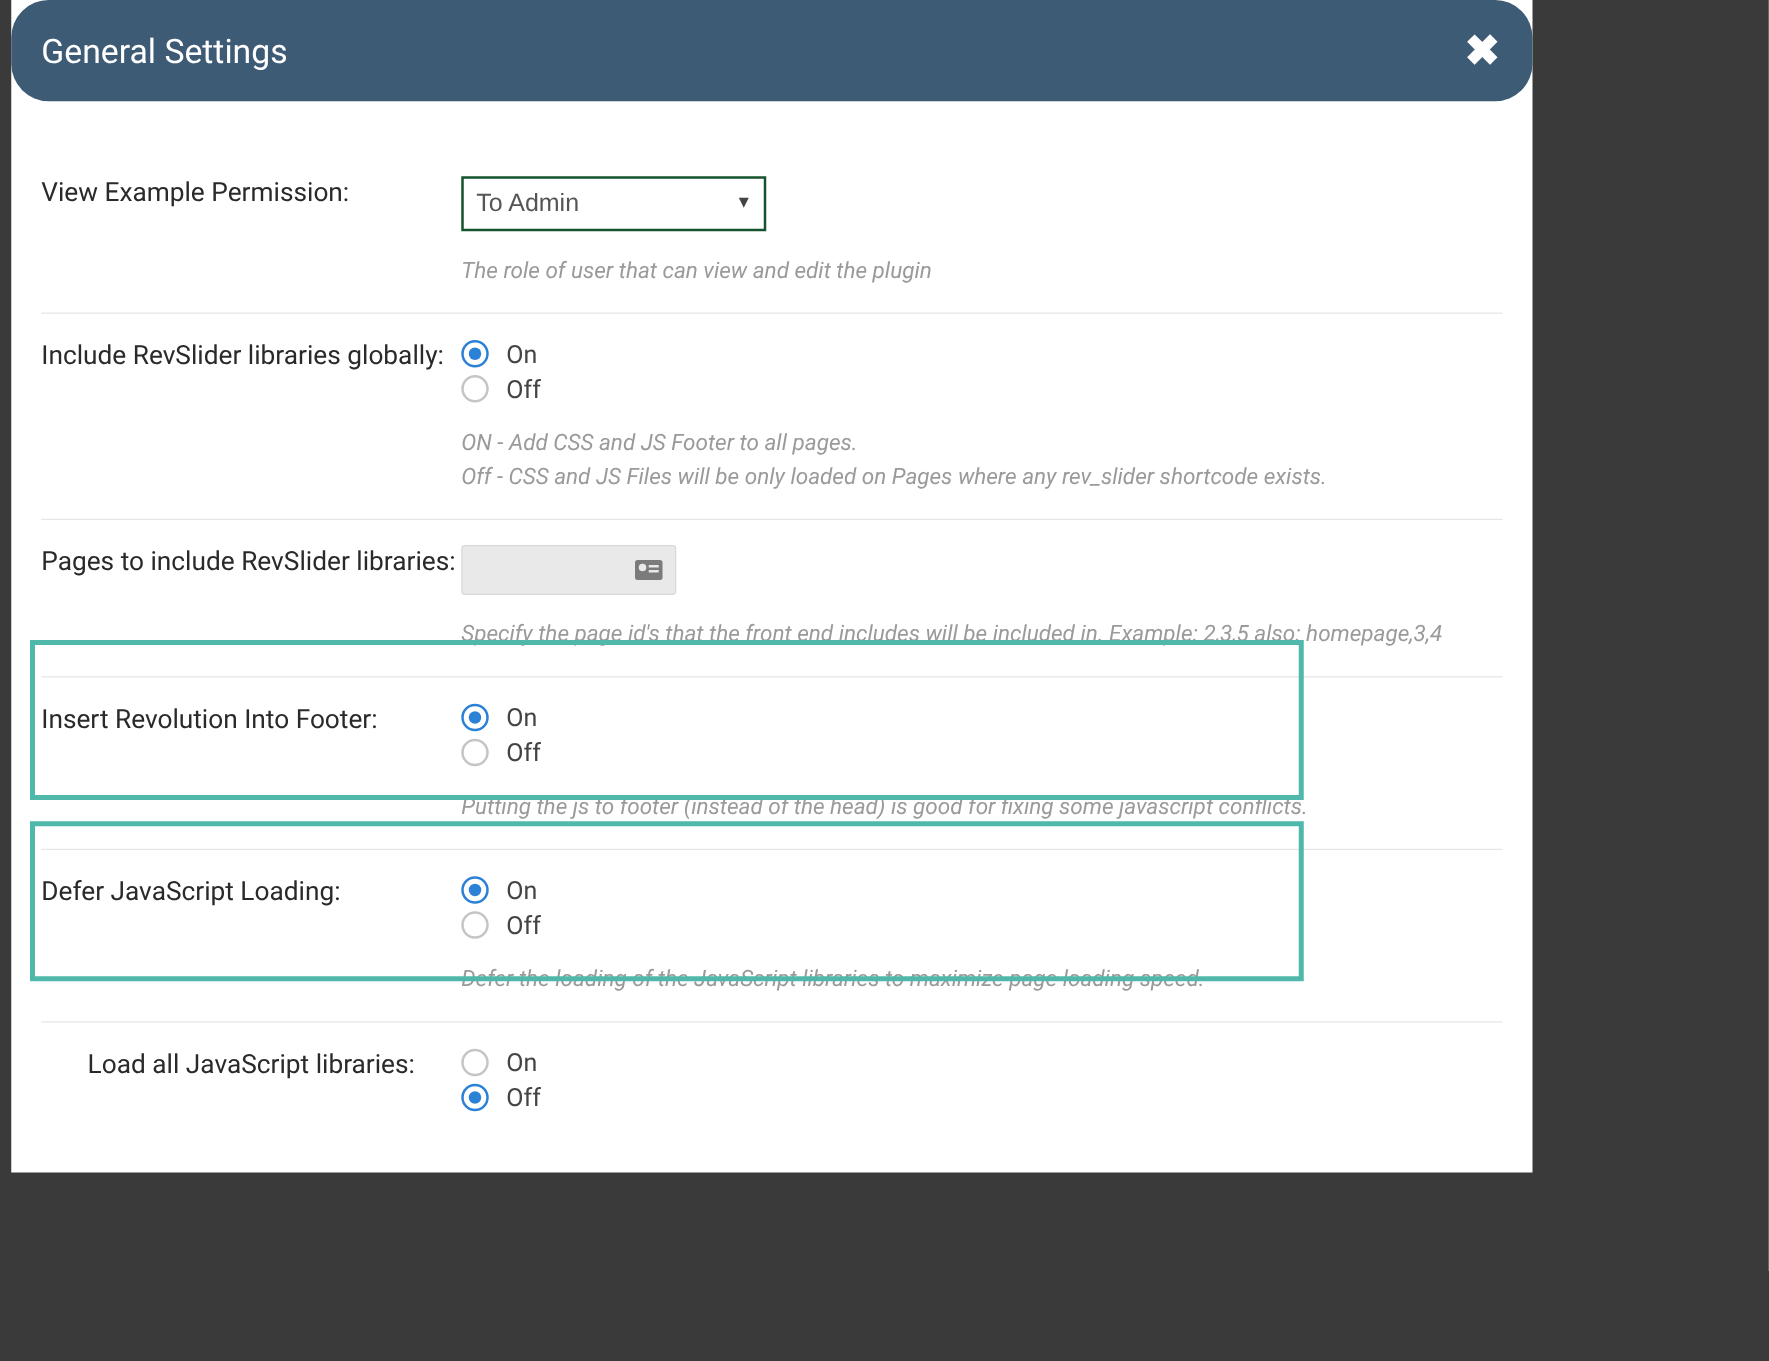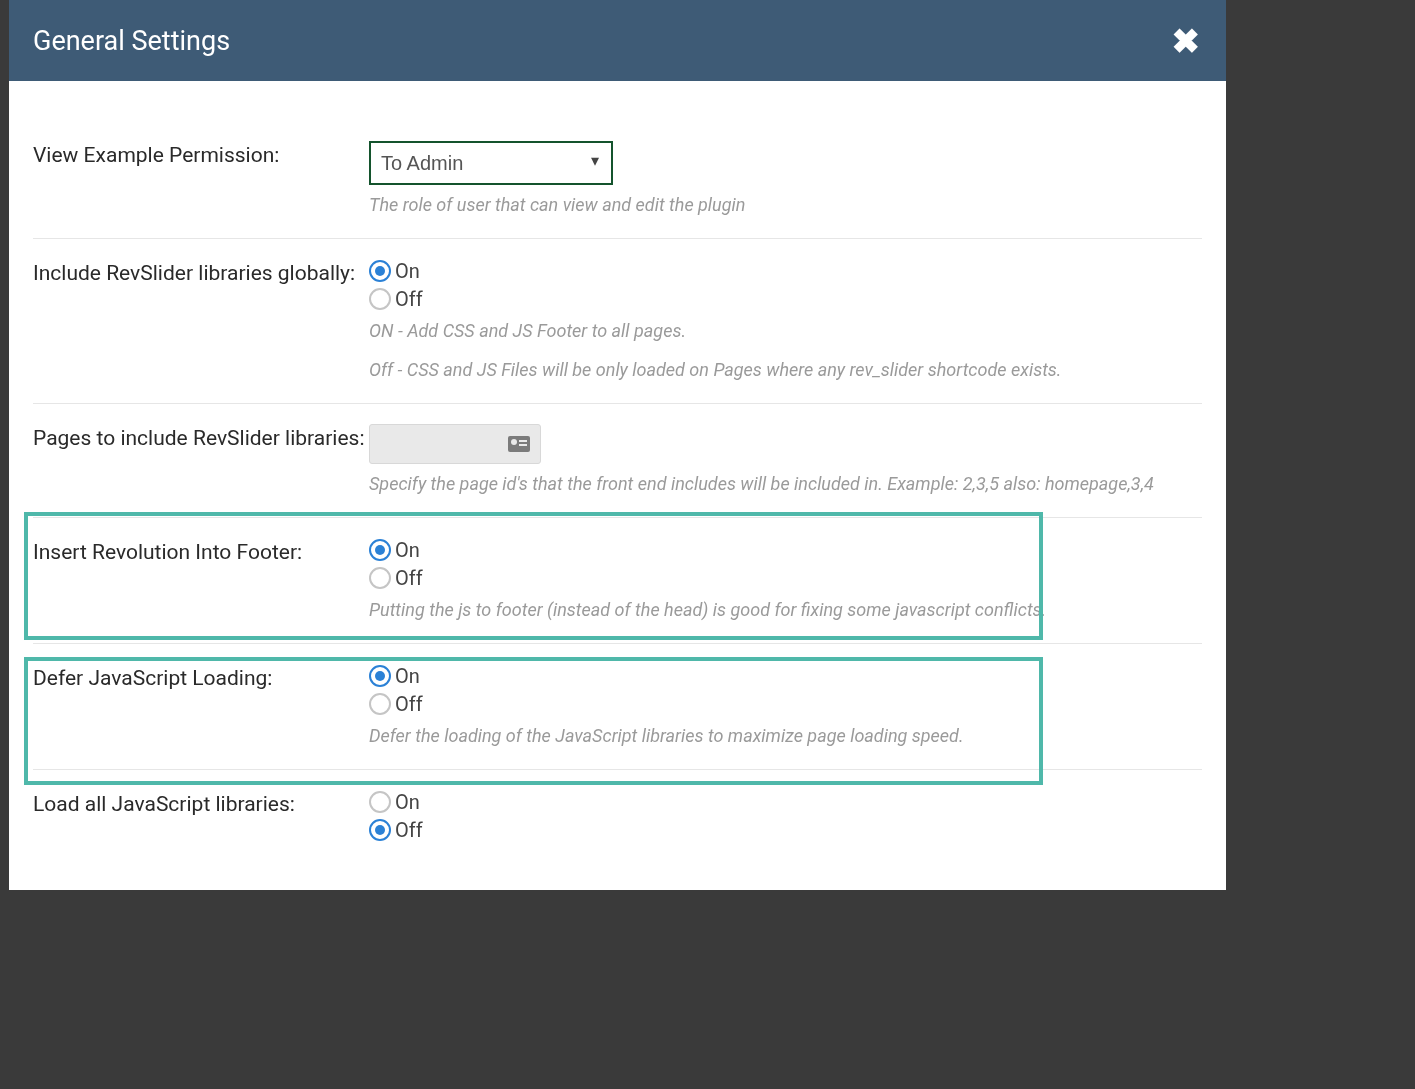--- a/index.html
+++ b/index.html
@@ -23,20 +23,21 @@
     background: #ffffff;
   }
   .modal-header {
     background: #3e5b76;
     color: #ffffff;
     height: 81px;
     display: flex;
     align-items: center;
     justify-content: space-between;
     padding: 0 26px 0 24px;
+    border-radius: 30px;
   }
   .modal-title {
     font-size: 27px;
     font-weight: 400;
   }
   .close-btn {
     cursor: pointer;
     font-size: 34px;
     font-weight: 900;
     line-height: 1;
@@ -44,37 +45,37 @@
   }
   .modal-body {
     padding: 60px 24px 24px 24px;
   }
   .row {
     display: flex;
     border-bottom: 1px solid #e6e6e6;
     padding: 20px 0;
     position: relative;
   }
-  .row:last-child { border-bottom: none; }
+  .row:last-child { border-bottom: none; text-align: center; }
   .row-label {
     width: 336px;
     flex-shrink: 0;
     font-size: 21px;
     font-weight: 400;
     color: #2a2a2a;
     padding-top: 2px;
   }
   .row-ctrl {
     flex: 1;
   }
   .help {
     color: #9a9a9a;
     font-style: italic;
     font-size: 18px;
-    margin-top: 6px;
+    margin-top: 18px;
     line-height: 1.5;
   }
   select.dd {
     width: 244px;
     height: 44px;
     font-size: 20px;
     padding: 4px 10px;
     border: 2px solid #14532d;
     background: #fff;
     color: #555;
@@ -91,21 +92,21 @@
     position: absolute;
     right: 14px;
     top: 10px;
     font-size: 16px;
     color: #444;
     pointer-events: none;
   }
   .radio-line {
     display: flex;
     align-items: center;
-    gap: 4px;
+    gap: 14px;
     font-size: 20px;
     color: #444;
     margin-bottom: 4px;
   }
   .radio {
     width: 22px;
     height: 22px;
     border: 2px solid #c5c5c5;
     border-radius: 50%;
     display: inline-flex;
@@ -209,21 +210,21 @@
       <div class="row-ctrl">
         <div class="radio-line">
           <span class="radio checked"></span>
           <span>On</span>
         </div>
         <div class="radio-line">
           <span class="radio"></span>
           <span>Off</span>
         </div>
         <div class="help">ON - Add CSS and JS Footer to all pages.</div>
-        <div class="help" style="margin-top:12px">Off - CSS and JS Files will be only loaded on Pages where any rev_slider shortcode exists.</div>
+        <div class="help" style="margin-top:0">Off - CSS and JS Files will be only loaded on Pages where any rev_slider shortcode exists.</div>
       </div>
     </div>
 
     <div class="row">
       <div class="row-label">Pages to include RevSlider libraries:</div>
       <div class="row-ctrl">
         <div class="tag-input">
           <span class="id-icon"></span>
         </div>
         <div class="help">Specify the page id's that the front end includes will be included in. Example: 2,3,5 also: homepage,3,4</div>

